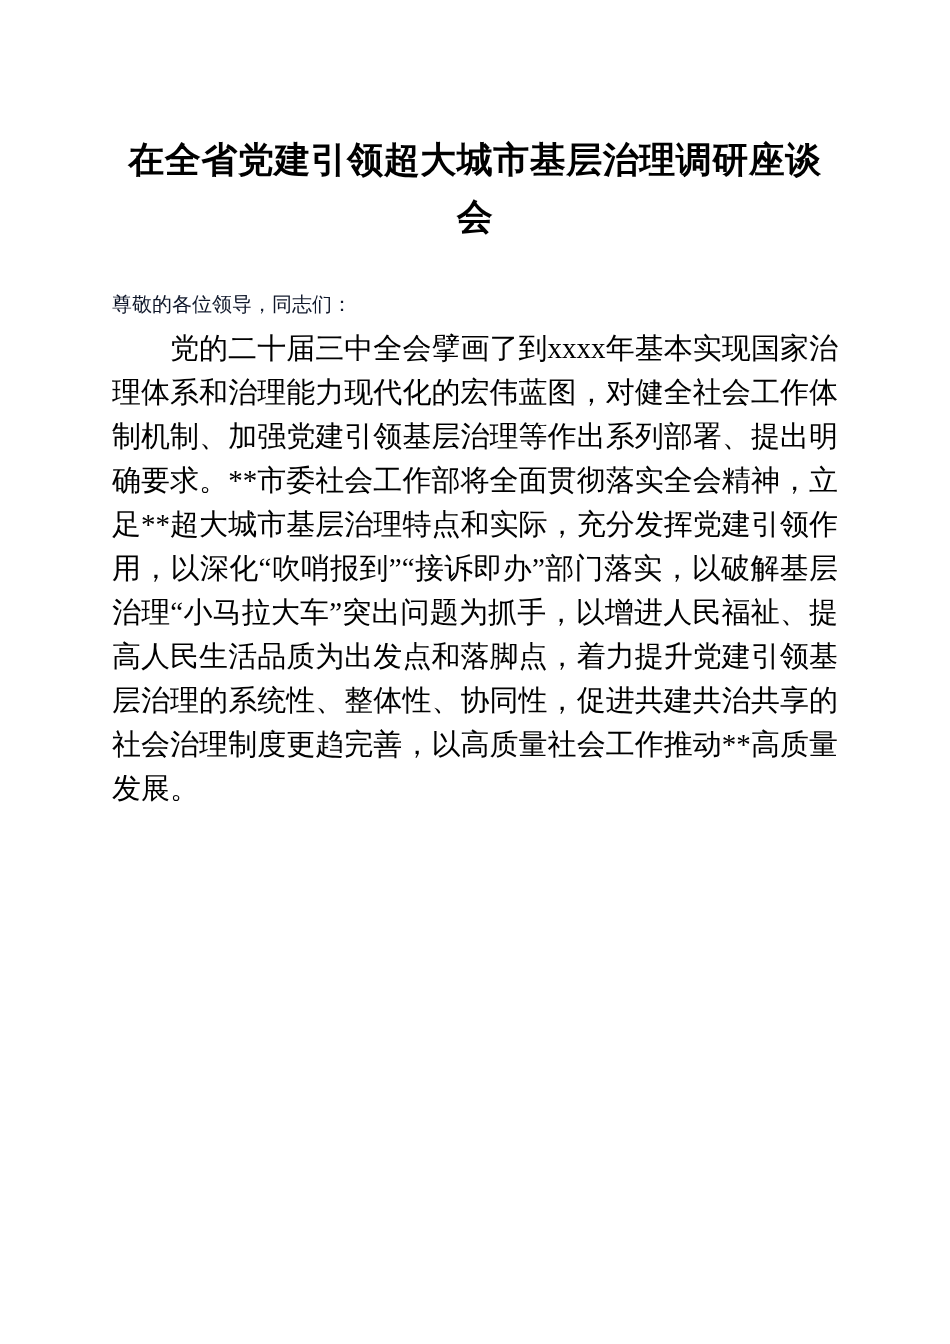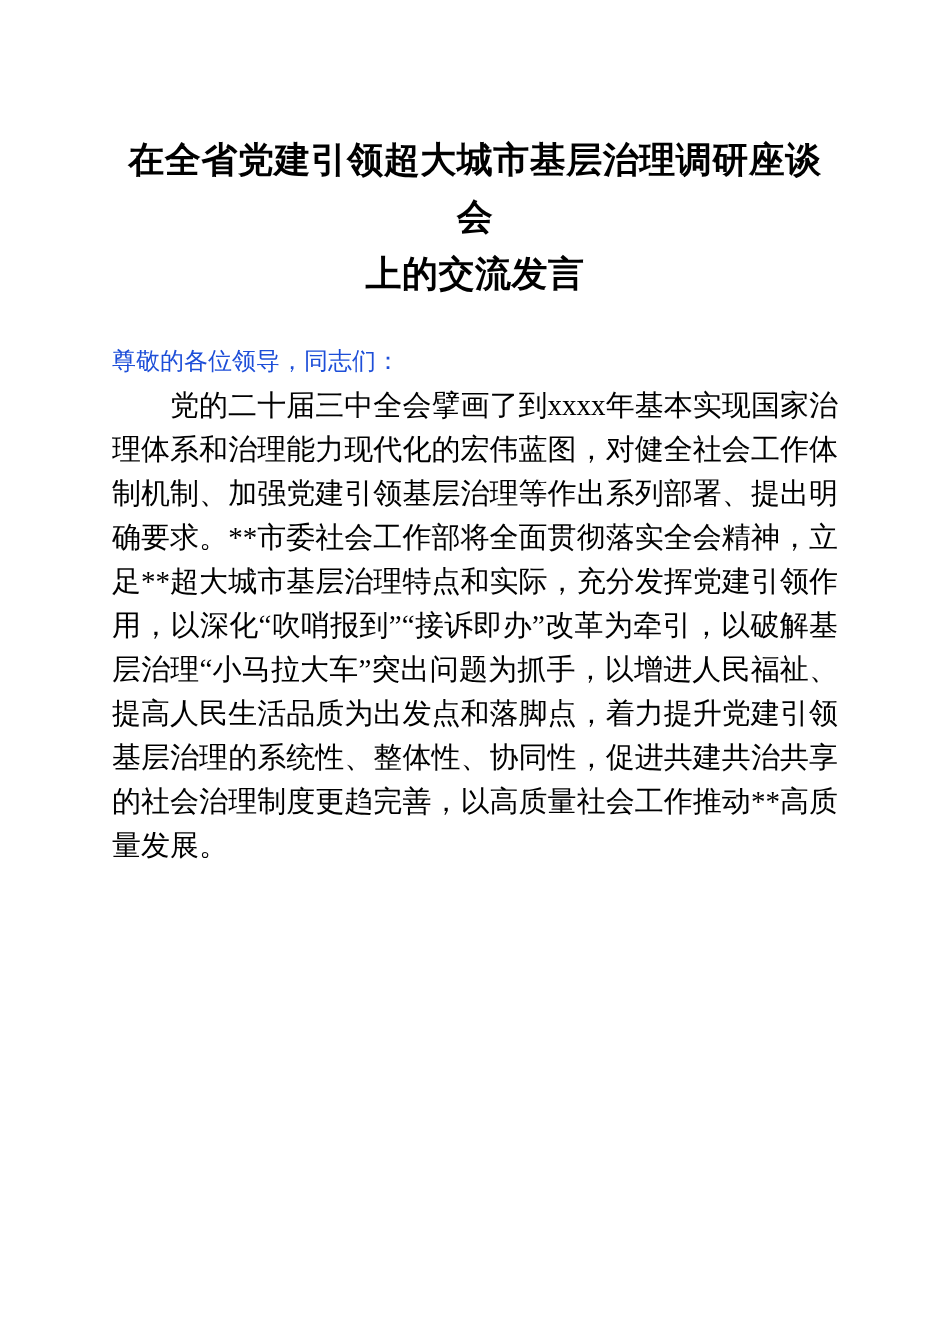--- a/index.html
+++ b/index.html
@@ -29,44 +29,43 @@
     color: #000000;
   }
   .doc-title .title-line {
     display: block;
   }
   .doc-body {
     margin-top: 36px;
   }
   .salutation {
     margin: 0;
-    font-size: 24px;
+    font-size: 20px;
     line-height: 44px;
     text-align: left;
-    color: #1d4ed8;
+    color: #0f172a;
   }
   .body-para {
     margin: 0;
     font-size: 29px;
     line-height: 44px;
     text-indent: 2em;
     text-align: justify;
     text-justify: inter-character;
     word-break: break-all;
     color: #000000;
   }
 </style>
 </head>
 <body>
 
 <div class="page">
   <h1 class="doc-title">
     <span class="title-line">在全省党建引领超大城市基层治理调研座谈会</span>
-    <span class="title-line">上的交流发言</span>
   </h1>
 
   <div class="doc-body">
     <p class="salutation">尊敬的各位领导，同志们：</p>
 
-    <p class="body-para">党的二十届三中全会擘画了到xxxx年基本实现国家治理体系和治理能力现代化的宏伟蓝图，对健全社会工作体制机制、加强党建引领基层治理等作出系列部署、提出明确要求。**市委社会工作部将全面贯彻落实全会精神，立足**超大城市基层治理特点和实际，充分发挥党建引领作用，以深化“吹哨报到”“接诉即办”改革为牵引，以破解基层治理“小马拉大车”突出问题为抓手，以增进人民福祉、提高人民生活品质为出发点和落脚点，着力提升党建引领基层治理的系统性、整体性、协同性，促进共建共治共享的社会治理制度更趋完善，以高质量社会工作推动**高质量发展。</p>
+    <p class="body-para">党的二十届三中全会擘画了到xxxx年基本实现国家治理体系和治理能力现代化的宏伟蓝图，对健全社会工作体制机制、加强党建引领基层治理等作出系列部署、提出明确要求。**市委社会工作部将全面贯彻落实全会精神，立足**超大城市基层治理特点和实际，充分发挥党建引领作用，以深化“吹哨报到”“接诉即办”部门落实，以破解基层治理“小马拉大车”突出问题为抓手，以增进人民福祉、提高人民生活品质为出发点和落脚点，着力提升党建引领基层治理的系统性、整体性、协同性，促进共建共治共享的社会治理制度更趋完善，以高质量社会工作推动**高质量发展。</p>
 
   </div>
 </div>
 
 </body></html>

